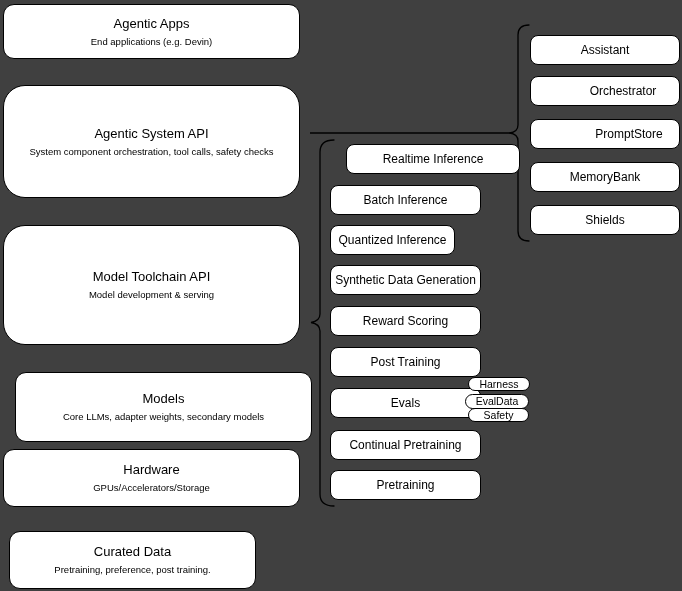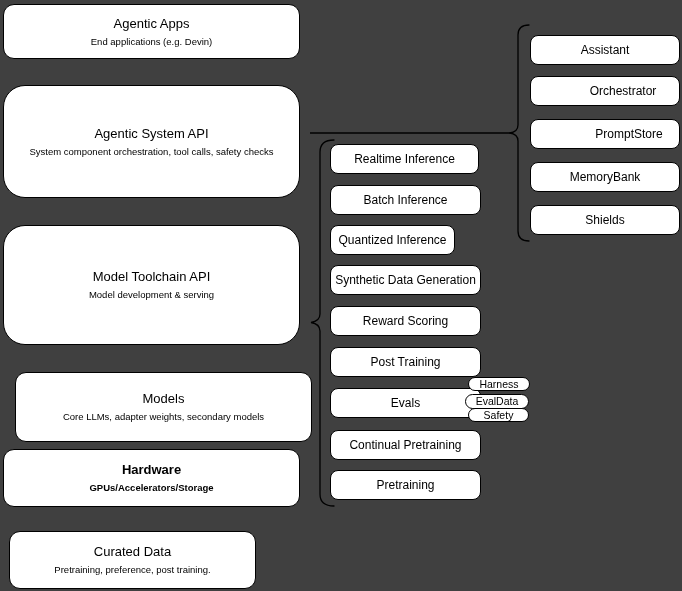--- a/index.html
+++ b/index.html
@@ -46,30 +46,30 @@
     <div class="s">System component orchestration, tool calls, safety checks</div>
   </div>
   <div class="box stack r-lg" style="left:3px;top:225px;width:297px;height:120px;">
     <div class="t">Model Toolchain API</div>
     <div class="s">Model development &amp; serving</div>
   </div>
   <div class="box stack r-sm" style="left:3px;top:372px;width:297px;height:70px;margin-left:12px;">
     <div class="t">Models</div>
     <div class="s">Core LLMs, adapter weights, secondary models</div>
   </div>
-  <div class="box stack r-sm" style="left:3px;top:449px;width:297px;height:58px;font-weight:bold;">
+  <div class="box stack r-sm" style="left:3px;top:449px;width:297px;height:58px;">
     <div class="t">Hardware</div>
     <div class="s">GPUs/Accelerators/Storage</div>
   </div>
   <div class="box stack r-sm" style="left:9px;top:531px;width:247px;height:58px;">
     <div class="t">Curated Data</div>
     <div class="s">Pretraining, preference, post training.</div>
   </div>
 
-  <div class="box mid" style="left:330px;top:144px;width:149px;height:30px;">
+  <div class="box mid" style="left:346px;top:144px;width:174px;height:30px;">
     <span>Realtime Inference</span>
   </div>
   <div class="box mid" style="left:330px;top:185px;width:151px;height:30px;">
     <span>Batch Inference</span>
   </div>
   <div class="box mid" style="left:330px;top:225px;width:125px;height:30px;">
     <span>Quantized Inference</span>
   </div>
   <div class="box mid" style="left:330px;top:265px;width:151px;height:30px;">
     <span>Synthetic Data Generation</span>

